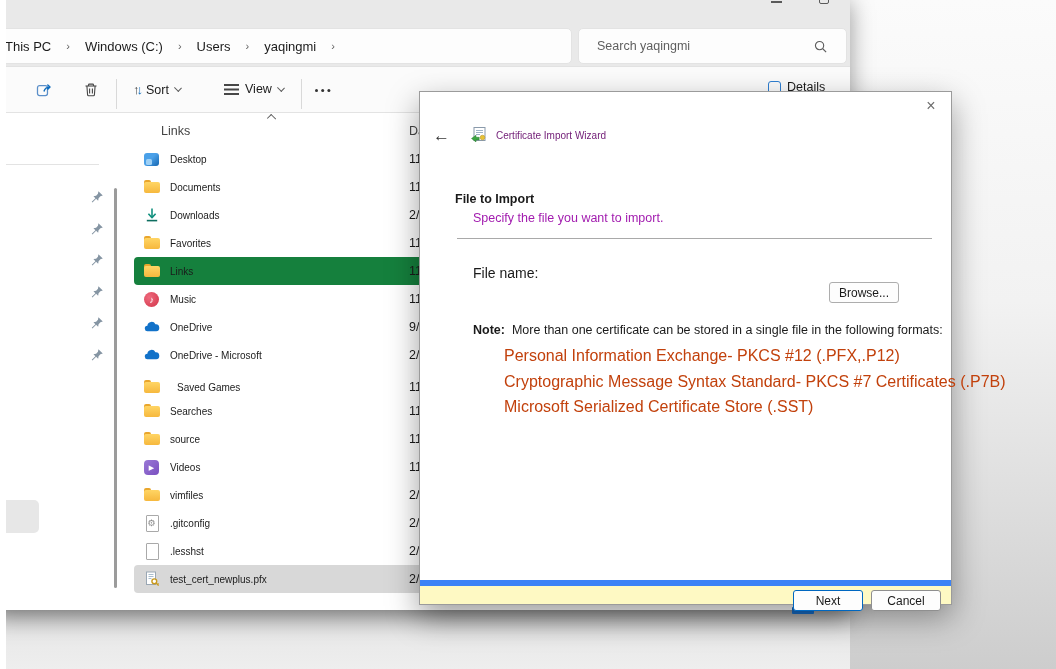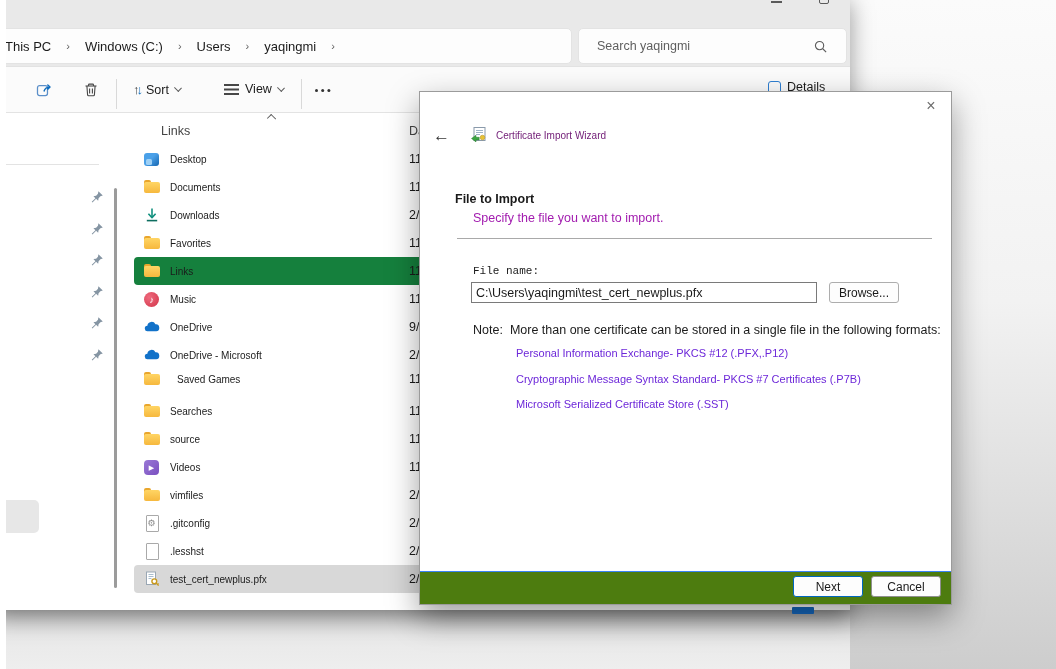--- a/index.html
+++ b/index.html
@@ -84,29 +84,29 @@
     box-shadow:0 12px 30px rgba(0,0,0,.38);}
   .dlg-close{position:absolute;right:9px;top:3px;width:22px;height:22px;border:none;background:transparent;color:#6e6e6e;
     font-size:16px;line-height:22px;text-align:center;padding:0;cursor:default;}
   .dlg-header{position:absolute;left:0;top:30px;width:100%;height:26px;display:flex;align-items:center;}
   .dlg-back{margin-left:13px;font-size:17px;color:#333;line-height:17px;}
   .dlg-ico{margin-left:20px;width:18px;height:18px;}
   .dlg-title{margin-left:8px;font-size:10px;color:#701a75;}
   .dlg-sec-title{position:absolute;left:35px;top:100px;font-size:12.5px;font-weight:bold;color:#1a1a1a;}
   .dlg-sec-sub{position:absolute;left:53px;top:119px;font-size:12.5px;color:#a21caf;}
   .dlg-divider{position:absolute;left:37px;top:146px;width:475px;height:1px;background:#a9a9a9;}
-  .dlg-filelabel{position:absolute;left:53px;top:173px;font-size:11px;color:#1a1a1a;font-family:Liberation Mono, monospace;}
+  .dlg-filelabel{position:absolute;left:53px;top:173px;font-size:14px;color:#1a1a1a;}
   .dlg-input{position:absolute;left:51px;top:190px;width:346px;height:21px;border:1px solid #7a7a7a;background:#fff;
     font-size:12.5px;color:#1a1a1a;padding:0 4px;}
   .dlg-browse{position:absolute;left:409px;top:190px;width:70px;height:21px;border:1px solid #adadad;border-radius:3px;
     background:#fdfdfd;font-size:12px;color:#1a1a1a;padding:0;}
   .dlg-note{position:absolute;left:53px;top:231px;font-size:12.5px;color:#1a1a1a;white-space:nowrap;}
-  .dlg-note b{font-weight:normal;margin-right:7px;}
-  .fmt{position:absolute;left:96px;font-size:11px;color:#6d28d9;white-space:nowrap;}
-  .dlg-footer{position:absolute;left:0;bottom:0;width:100%;height:33px;background:#4d7c0f;border-top:1px solid #3b82f6;}
+  .dlg-note b{font-weight:bold;margin-right:7px;}
+  .fmt{position:absolute;left:84px;font-size:16px;color:#c2410c;white-space:nowrap;}
+  .dlg-footer{position:absolute;left:0;bottom:0;width:100%;height:24px;background:#fef9c3;border-top:6px solid #3b82f6;}
   .btn{position:absolute;top:-10px;width:70px;height:21px;border-radius:3px;background:#fdfdfd;font-size:12px;color:#1a1a1a;padding:0;}
   .btn-next{left:373px;border:1.4px solid #0067c0;top:4px;}
   .btn-cancel{left:451px;border:1px solid #8f8f8f;top:4px;}
 </style>
 </head>
 <body>
 
 <div id="stage">
 
   <div class="backdrop-right"></div>
@@ -259,21 +259,21 @@
       </div>
       <div class="row" style="top: 341px;">
         <span class="ic ic-cloud">
           <svg viewBox="0 0 16 16" width="17" height="17">
             <path d="M12.4 11.5 H4.5 a2.6 2.6 0 0 1-.4-5.2 A4 4 0 0 1 11.7 5 a3.2 3.2 0 0 1 .7 6.5z" fill="#1272c9"></path>
           </svg>
         </span>
         <span class="fname">OneDrive - Microsoft</span>
         <span class="fdate">2/</span>
       </div>
-      <div class="row" style="top: 365px; gap: 17px;">
+      <div class="row" style="top: 373px; gap: 17px;">
         <span class="ic ic-folder"></span>
         <span class="fname">Saved Games</span>
         <span class="fdate">11</span>
       </div>
       <div class="row" style="top: 397px; text-align: right;">
         <span class="ic ic-folder"></span>
         <span class="fname">Searches</span>
         <span class="fdate">11</span>
       </div>
       <div class="row" style="top: 425px;">
@@ -328,21 +328,20 @@
           <circle cx="12.5" cy="11.5" r="2.3" fill="#e8c334" stroke="#b9952a" stroke-width=".6"></circle>
           <path d="M1.5 12.5 l4.5-3.2 v2 h3.2 v2.6 h-3.2 v2z" fill="#3ba542" stroke="#2d7d33" stroke-width=".5"></path>
           </svg>
       </span>
       <span class="dlg-title">Certificate Import Wizard</span>
     </div>
     <div class="dlg-sec-title">File to Import</div>
     <div class="dlg-sec-sub">Specify the file you want to import.</div>
     <div class="dlg-divider"></div>
     <div class="dlg-filelabel">File name:</div>
-    <input class="dlg-input" type="text" value="C:\Users\yaqingmi\test_cert_newplus.pfx" style="">
     <button class="dlg-browse">Browse...</button>
     <div class="dlg-note">
       <b>Note:</b><span>More than one certificate can be stored in a single file in the following formats:</span>
     </div>
     <div class="fmt" style="top:255px">Personal Information Exchange- PKCS #12 (.PFX,.P12)</div>
     <div class="fmt" style="top:281px">Cryptographic Message Syntax Standard- PKCS #7 Certificates (.P7B)</div>
     <div class="fmt" style="top:306px">Microsoft Serialized Certificate Store (.SST)</div>
     <div class="dlg-footer">
       <button class="btn btn-next">Next</button>
       <button class="btn btn-cancel">Cancel</button>

